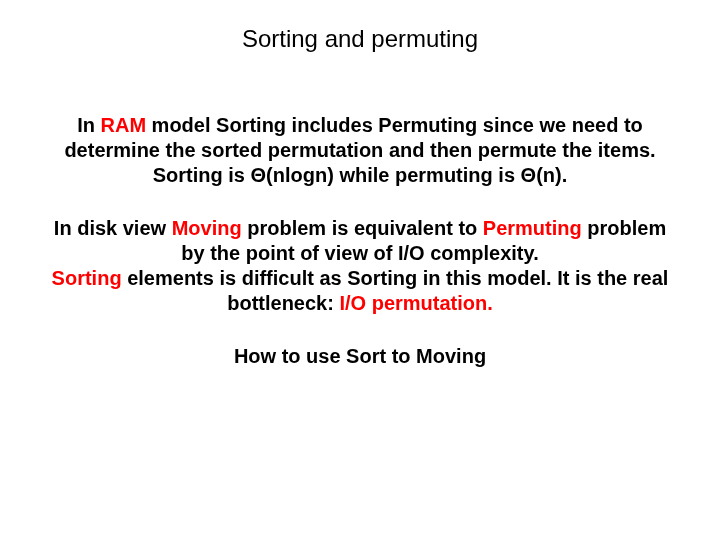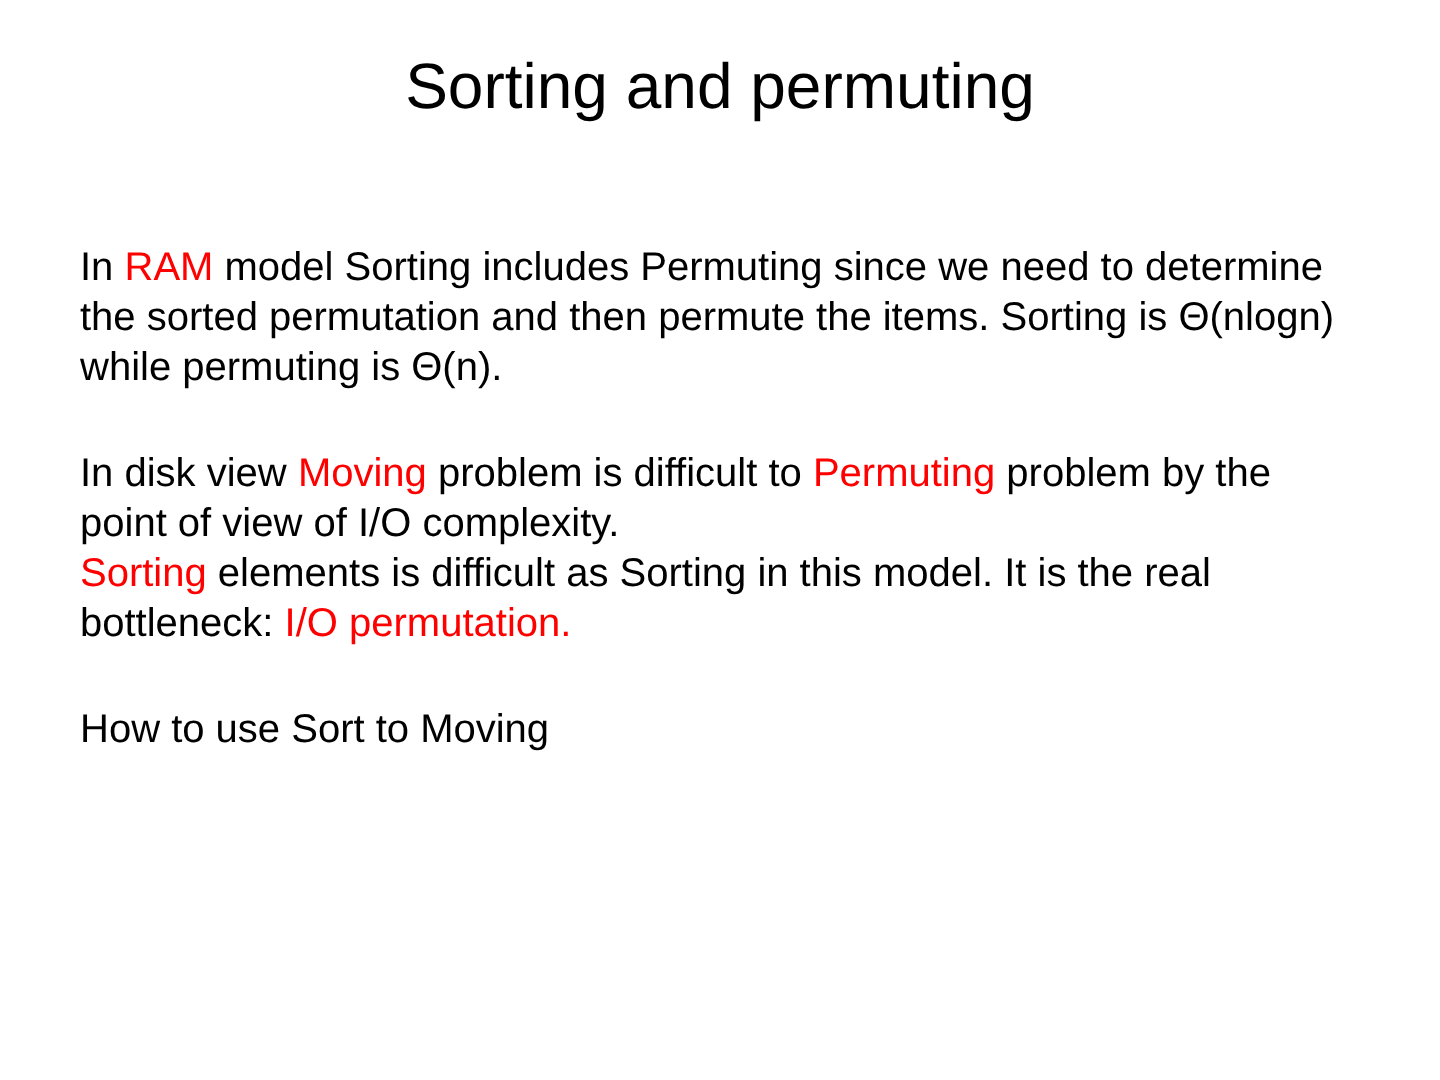--- a/index.html
+++ b/index.html
@@ -6,42 +6,43 @@
     body {
       width: 720px;
       height: 540px;
       background: #ffffff;
       font-family: "Comic Sans MS", cursive, sans-serif;
       color: #000000;
       padding: 20px 40px 20px 40px;
       overflow: hidden;
     }
     .title {
-      font-size: 32px;
+      font-size: 24px;
       font-weight: normal;
       text-align: center;
       margin-bottom: 60px;
       margin-top: 5px;
     }
     .para {
       font-size: 20px;
       line-height: 1.25;
       margin-bottom: 28px;
-      font-weight: normal;
+      font-weight: bold;
+      text-align: center;
     }
     .red { color: #ff0000; }
     .arial { font-family: Arial, Helvetica, sans-serif; }
   </style>
 </head>
 <body>
 
 <h1 class="title">Sorting and permuting</h1>
 
 <p class="para">
   <span>In </span><span class="red">RAM</span><span> model Sorting includes Permuting since we need to determine the sorted permutation and then permute the items. Sorting is </span><span class="arial">Θ(nlogn)</span><span> while permuting is </span><span class="arial">Θ(n).</span>
 </p>
 
 <p class="para">
-  <span>In disk view </span><span class="red">Moving</span><span> problem is difficult to </span><span class="red">Permuting</span><span> problem by the point of view of I/O complexity.</span><br>
+  <span>In disk view </span><span class="red">Moving</span><span> problem is equivalent to </span><span class="red">Permuting</span><span> problem by the point of view of I/O complexity.</span><br>
   <span class="red">Sorting</span><span> elements is difficult as Sorting in this model. It is the real bottleneck: </span><span class="red">I/O permutation.</span>
 </p>
 
 <p class="para">How to use Sort to Moving</p>
 
 </body></html>

